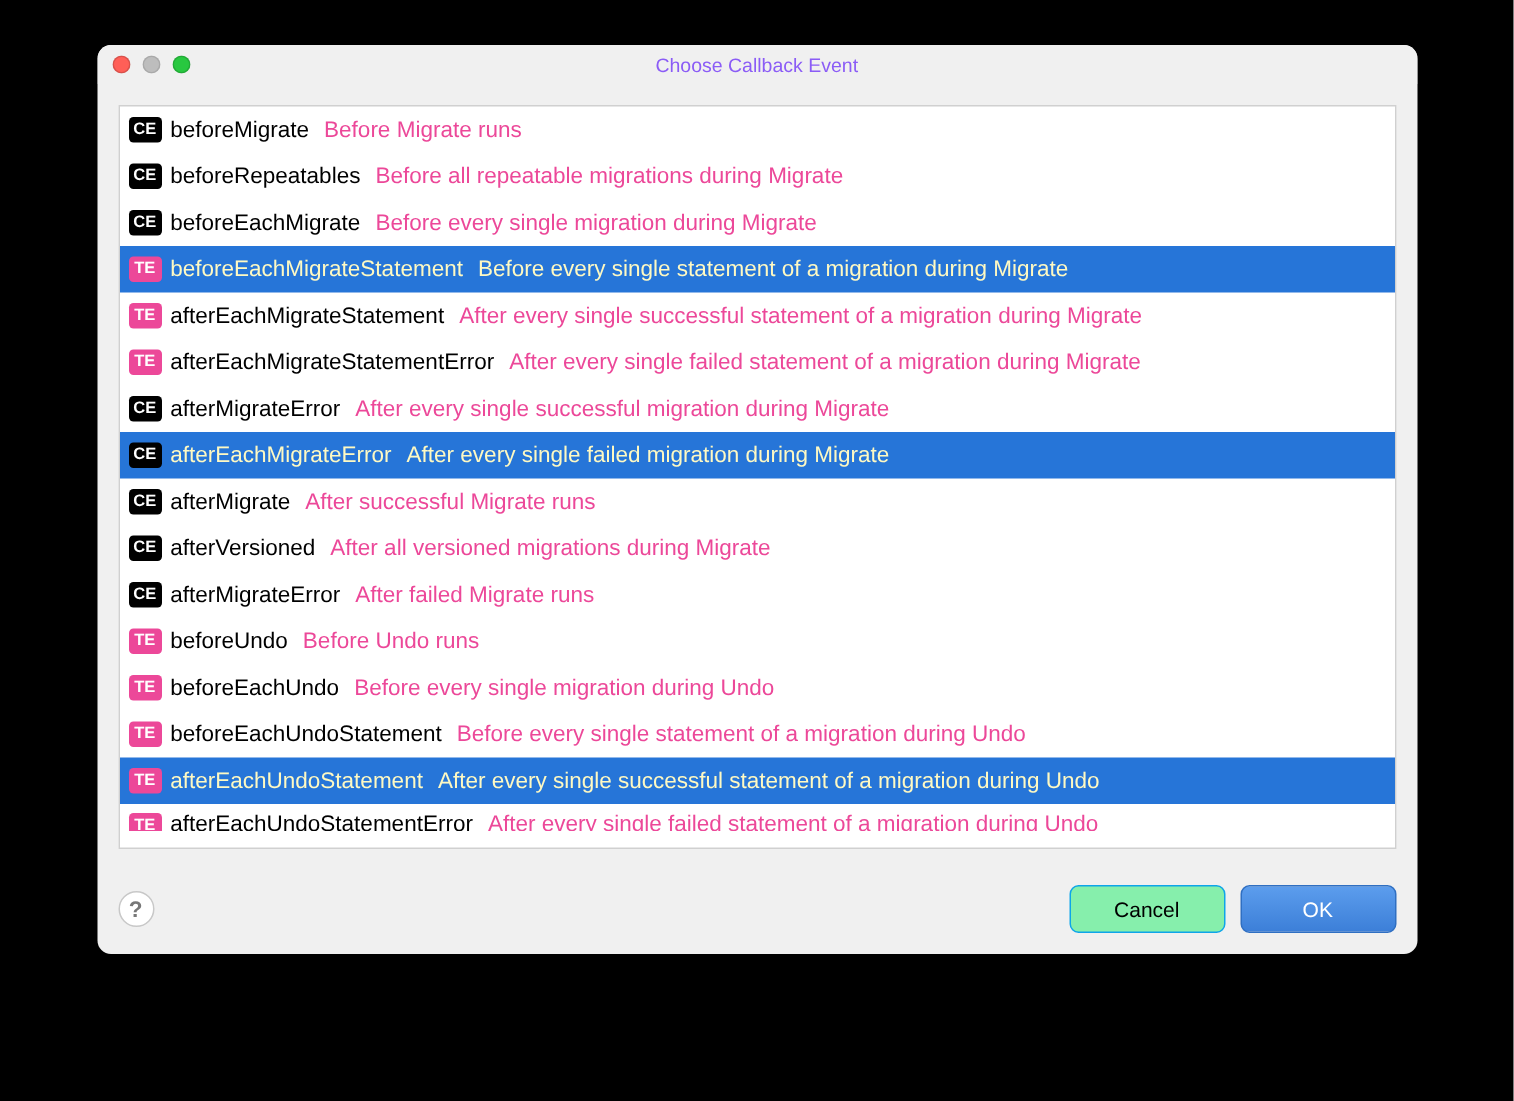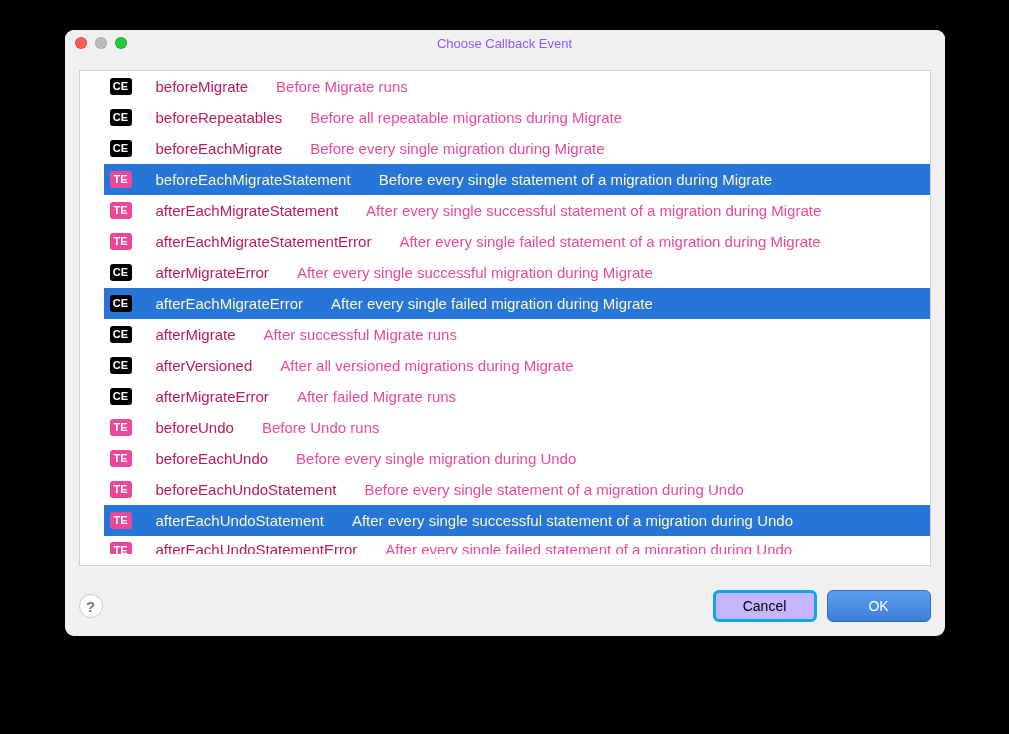--- a/index.html
+++ b/index.html
@@ -44,44 +44,43 @@
     .list {
       background: #fff;
       border: 1px solid #d0d0d0;
       height: 496px;
       overflow: hidden;
     }
     .row {
       display: flex;
       align-items: center;
       padding: 5px 8px 5px 6px;
-      gap: 24px;
+      gap: 6px;
       font-size: 15px;
       line-height: 1.4;
       cursor: pointer;
-      margin-left: 24px;
     }
     .row.sel {
       background: #2675d8;
       color: #fff;
     }
     .badge {
       font-family: Arial, sans-serif;
       font-size: 11px;
       font-weight: bold;
       color: #fff;
       padding: 1px 3px;
       border-radius: 3px;
       min-width: 22px;
       text-align: center;
       flex-shrink: 0;
     }
     .badge.ce { background: #000; }
     .badge.te { background: #ec4899; }
-    .row .name { color: #be185d; margin-right: 4px; }
+    .row .name { color: #000000; margin-right: 4px; }
     .row .desc { color: #ec4899; }
     .row.sel .name, .row.sel .desc { color: #fef9c3; }
     .row.cut { overflow: hidden; white-space: nowrap; height: 18px; padding-top: 5px; padding-bottom: 0; }
     .row.cut .name, .row.cut .desc { position: relative; top: 2px; }
     .row.cut .badge { position: relative; top: 3px; }
     .footer {
       display: flex;
       align-items: center;
       padding: 10px 14px 14px 14px;
     }
@@ -95,22 +94,22 @@
       font-size: 15px;
       display: flex; align-items: center; justify-content: center;
       cursor: pointer;
     }
     .footer .spacer { flex: 1; }
     .btn {
       min-width: 104px;
       height: 32px;
       border-radius: 6px;
       font-size: 14px;
-      border: 3px solid #0ea5e9;
-      background: #c4b5fd;
+      border: 1px solid #0ea5e9;
+      background: #86efac;
       margin-left: 10px;
       cursor: pointer;
     }
     .btn.primary {
       background: linear-gradient(#5c9ded, #3c7fd8);
       border: 1px solid #2f6fc2;
       color: #fff;
     }
   </style>
 </head>

